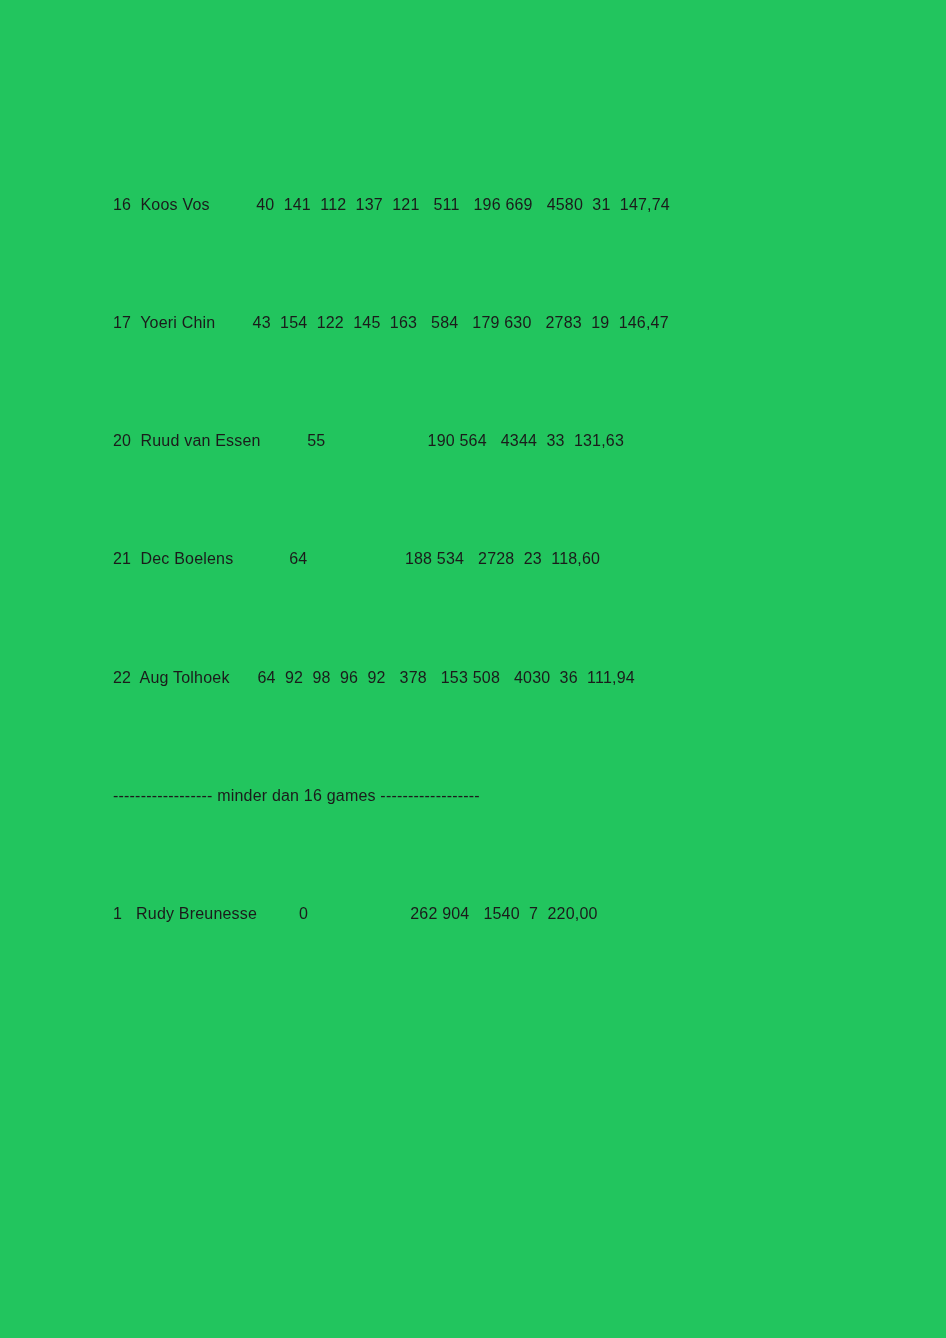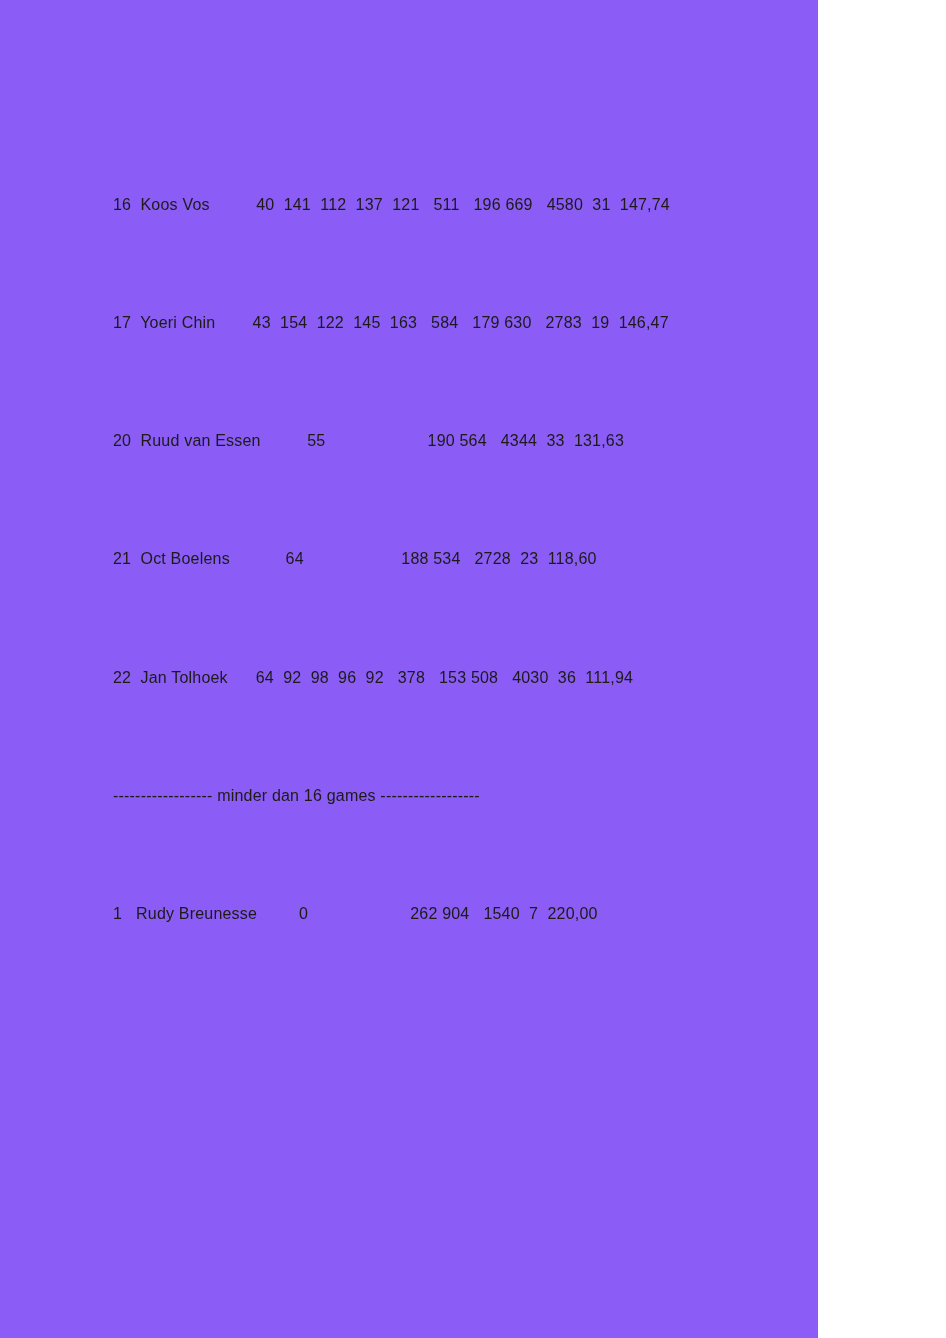--- a/index.html
+++ b/index.html
@@ -7,23 +7,23 @@
     padding: 0;
     background: #ffffff;
     width: 946px;
     height: 1338px;
     overflow: hidden;
   }
   .doc-page {
     position: absolute;
     left: 0;
     top: 0;
-    width: 818px;
+    width: 946px;
     height: 1338px;
-    background: #8b5cf6;
+    background: #22c55e;
   }
   .doc-text {
     position: absolute;
     left: 113px;
     top: 106px;
     font-family: "Liberation Sans", sans-serif;
     font-size: 16px;
     letter-spacing: 0.2px;
     line-height: 39.4px;
     color: #1b1b1b;
@@ -34,22 +34,22 @@
   }
 </style>
 </head>
 <body>
 
 <div class="doc-page">
   <div class="doc-text">
     <div class="line">16  Koos Vos          40  141  112  137  121   511   196 669   4580  31  147,74</div>
     <div class="line">17  Yoeri Chin        43  154  122  145  163   584   179 630   2783  19  146,47</div>
     <div class="line">20  Ruud van Essen          55                      190 564   4344  33  131,63</div>
-    <div class="line">21  Oct Boelens            64                     188 534   2728  23  118,60</div>
-    <div class="line">22  Jan Tolhoek      64  92  98  96  92   378   153 508   4030  36  111,94</div>
+    <div class="line">21  Dec Boelens            64                     188 534   2728  23  118,60</div>
+    <div class="line">22  Aug Tolhoek      64  92  98  96  92   378   153 508   4030  36  111,94</div>
     <div class="line">------------------ minder dan 16 games ------------------</div>
     <div class="line">1   Rudy Breunesse         0                      262 904   1540  7  220,00</div>
     
     
     
     
     
     
   </div>
 </div>

